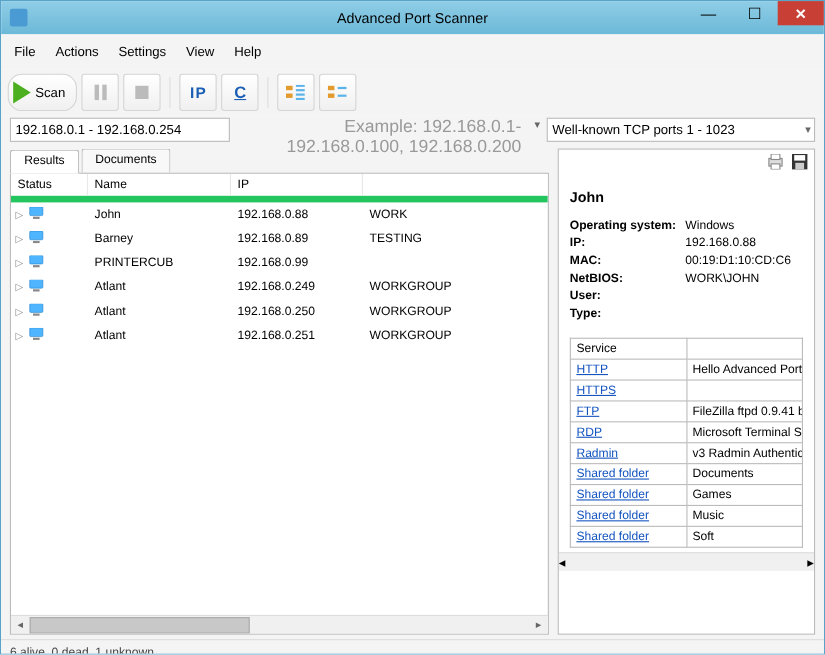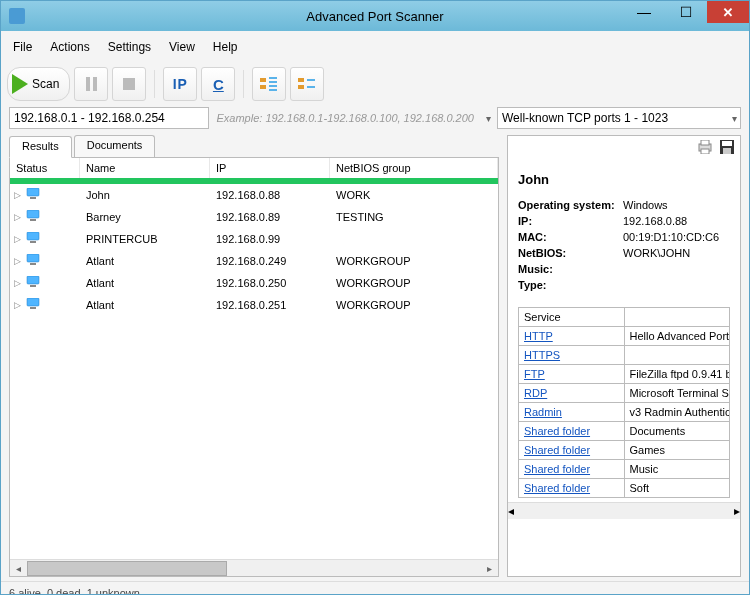--- a/index.html
+++ b/index.html
@@ -101,34 +101,33 @@
     }
     .ip-icon { color: #1a5fb4; font-weight: bold; font-size: 14px; letter-spacing:1px;}
     .c-icon { color:#1a5fb4; font-weight:bold; font-size:15px; text-decoration: underline;}
     .pause-bars { display:flex; gap:3px; }
     .pause-bars span { width:4px; height:14px; background:#bbb; }
     .stop-sq { width:12px; height:12px; background:#bbb; }
     
     .filter-row {
       height: 26px;
       display: flex;
-      align-items: center;
       padding: 2px 8px;
       gap: 6px;
       background: #f4f4f4;
     }
     .filter-row input, .filter-row .combo {
       height: 22px;
       border: 1px solid #bbb;
       padding: 0 4px;
       font-size: 12px;
       font-family: inherit;
     }
     .ip-range { width: 200px; }
-    .example { color:#999; font-style:italic; flex:1; font-size:11px; text-align:right; padding-right:4px;}
+    .example { color:#999; flex:1; font-size:16px; text-align:right; padding-right:4px;}
     .port-combo-wrap { position:relative; width:244px; }
     .port-combo-wrap input { width:100%; padding-right:18px; }
     .combo-arrow {
       position:absolute; right:4px; top:50%; transform:translateY(-50%);
       pointer-events:none; font-size:10px; color:#666;
     }
     .example-arrow { font-size:10px; color:#666; margin-left:2px; }
     
     .content {
       display: flex;
@@ -330,21 +329,20 @@
   <div class="left-panel">
     <div class="tabs">
       <div class="tab active">Results</div>
       <div class="tab">Documents</div>
     </div>
     <div class="table-wrap">
       <div class="table-head">
         <div>Status</div>
         <div>Name</div>
         <div>IP</div>
-        <div>NetBIOS group</div>
       </div>
       <div class="table-body" id="table-body">
           <div class="row">
             <div class="status-cell">
               <span class="expand-tri">▷</span>
               <span><svg class="host-ico" viewBox="0 0 14 12">
                   <rect class="screen" x="1" y="0" width="12" height="8" rx="1"></rect>
                   <rect class="base" x="4" y="9" width="6" height="2"></rect>
                 </svg></span>
             </div>
@@ -452,21 +450,21 @@
           </div>
         <div class="kv-row">
             <span class="k">MAC:</span>
             <span>00:19:D1:10:CD:C6</span>
           </div>
         <div class="kv-row">
             <span class="k">NetBIOS:</span>
             <span>WORK\JOHN</span>
           </div>
         <div class="kv-row">
-            <span class="k">Music:</span>
+            <span class="k">User:</span>
             <span></span>
           </div>
         <div class="kv-row">
             <span class="k">Type:</span>
             <span></span>
           </div>
         <table class="svc-table">
           <thead>
               <tr>
                 <th>Service</th>

